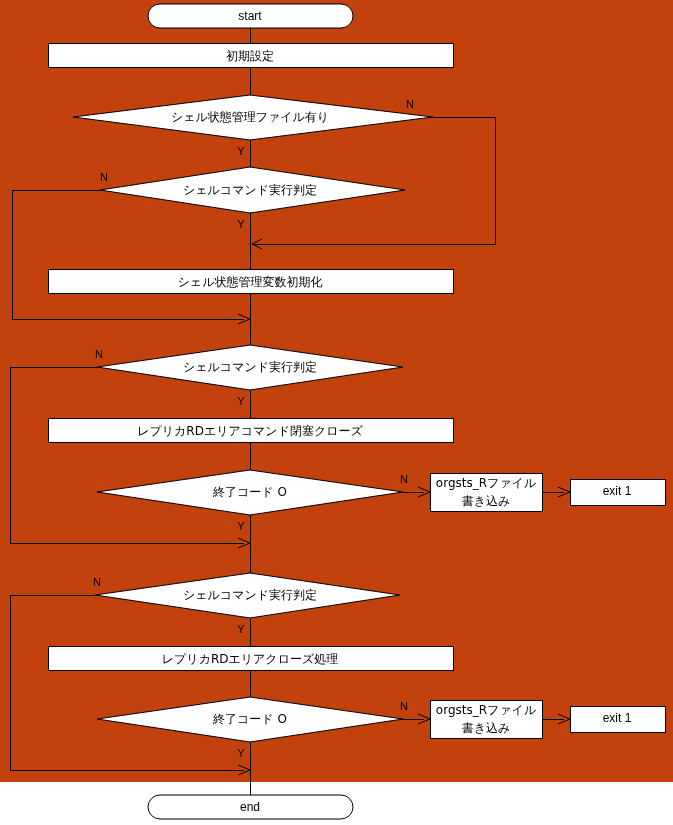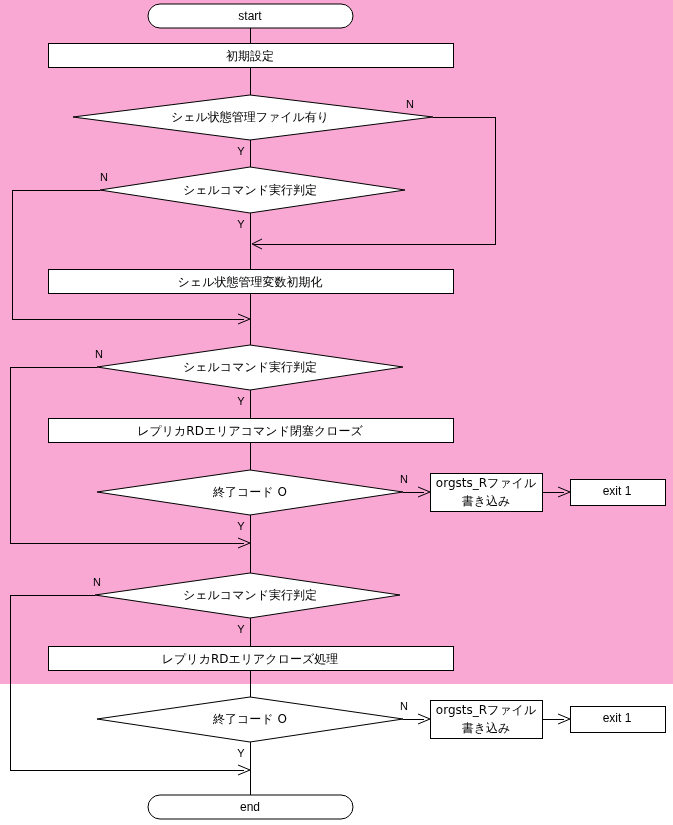--- a/index.html
+++ b/index.html
@@ -9,22 +9,22 @@
   }
   body {
     width: 673px;
     height: 825px;
     font-family: "Liberation Sans", "DejaVu Sans", sans-serif;
     overflow: hidden;
   }
   #flowchart-root {
     position: relative;
     width: 673px;
-    height: 684px;
-    background: #f9a8d4;
+    height: 782px;
+    background: #c2410c;
   }
   svg#flow-svg {
     display: block;
     width: 673px;
     height: 825px;
   }
   .shape-outline {
     fill: #ffffff;
     stroke: #000000;
     stroke-width: 1;

